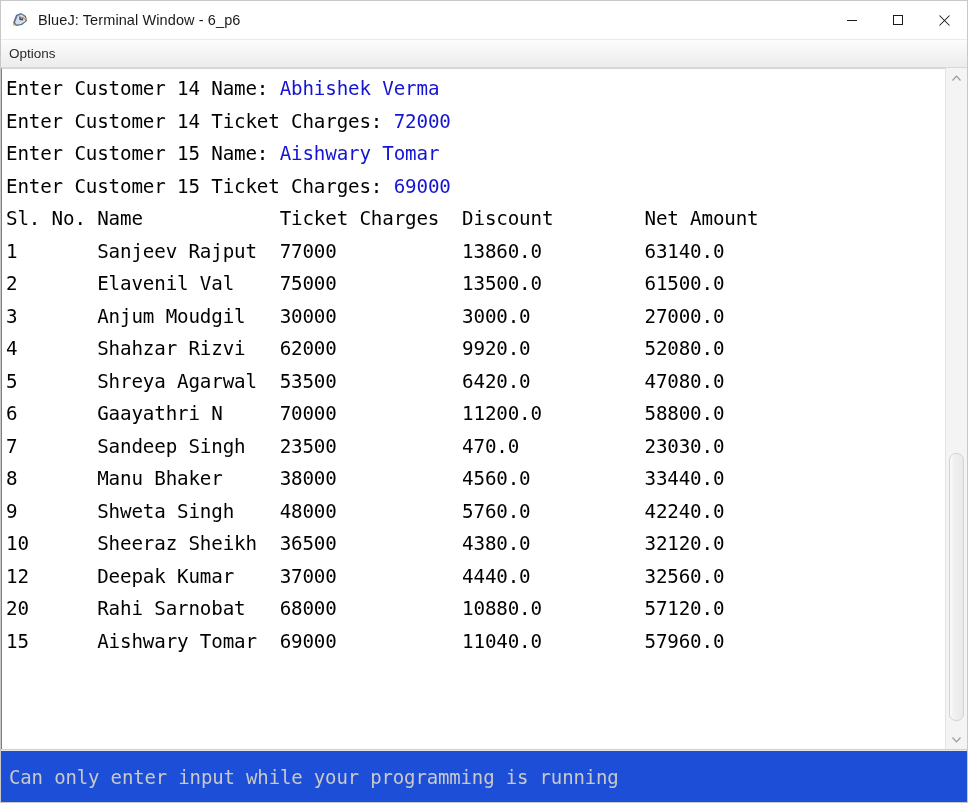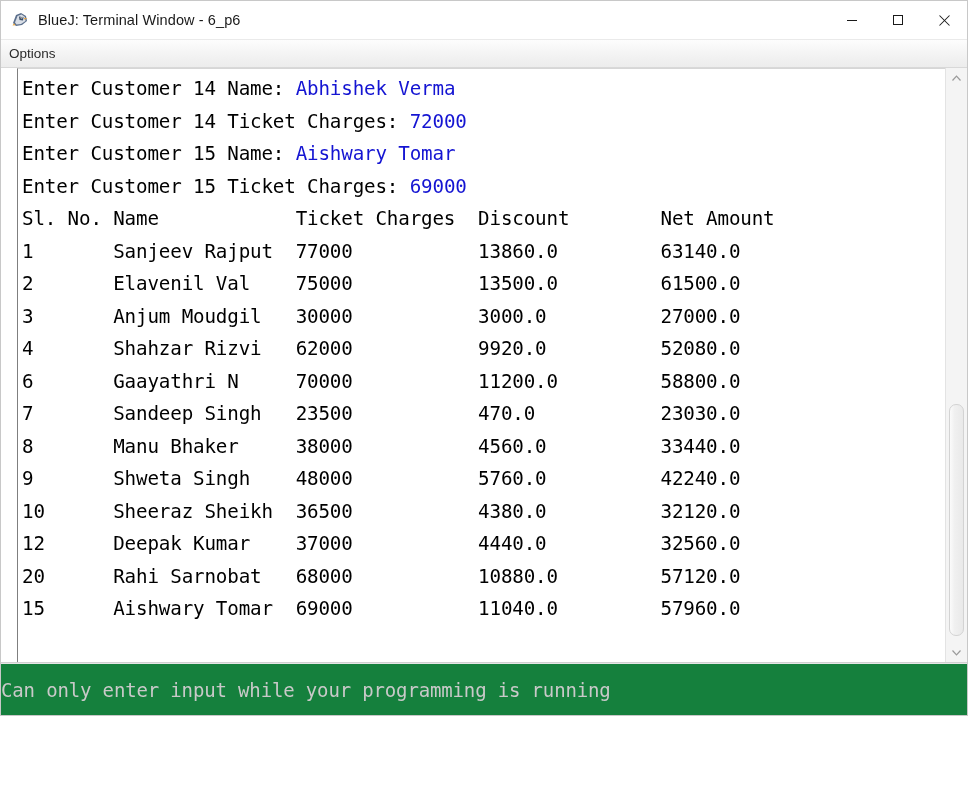--- a/index.html
+++ b/index.html
@@ -9,21 +9,21 @@
   }
   body {
     width: 968px;
     height: 803px;
     font-family: "Liberation Sans", sans-serif;
     overflow: hidden;
   }
 
   .window {
     width: 968px;
-    height: 716px;
+    height: 803px;
     display: flex;
     flex-direction: column;
     background: #ffffff;
     box-sizing: border-box;
     border: 1px solid #c8c8c8;
     position: relative;
   }
 
   
   .titlebar {
@@ -83,21 +83,20 @@
   }
 
   
   .body-area {
     flex: 1 1 auto;
     display: flex;
     position: relative;
     min-height: 0;
     background: #ffffff;
     border-bottom: 1px solid #d0d0d0;
-    padding-left: 16px;
   }
   .terminal {
     flex: 1 1 auto;
     background: #ffffff;
     overflow: hidden;
     padding: 4px 0 0 4px;
     box-sizing: border-box;
     border-left: 1px solid #7f7f7f;
     border-top: 1px solid #d6d6d6;
   }
@@ -144,24 +143,24 @@
     background: linear-gradient(to right, #fbfbfb 0%, #f0f0f0 35%, #e9e9e9 100%);
     border: 1px solid #d3d3d3;
     border-radius: 7px;
     cursor: default;
   }
 
   
   .statusbar {
     height: 52px;
     min-height: 52px;
-    background: #15803d;
-    display: flex;
-    align-items: center;
-    padding-left: 0;
+    background: #1d4ed8;
+    display: flex;
+    align-items: center;
+    padding-left: 8px;
     box-sizing: border-box;
     border-top: 1px solid #e6e6e6;
   }
   .status-text {
     font-family: "DejaVu Sans Mono", "Liberation Mono", monospace;
     font-size: 19px;
     color: #c9c9c9;
     white-space: pre;
     letter-spacing: -0.15px;
   }
@@ -212,20 +211,21 @@
     <div class="terminal" id="terminal">
         <div class="term-line"><span>Enter Customer 14 Name: </span><span class="inp">Abhishek Verma</span></div>
         <div class="term-line"><span>Enter Customer 14 Ticket Charges: </span><span class="inp">72000</span></div>
         <div class="term-line"><span>Enter Customer 15 Name: </span><span class="inp">Aishwary Tomar</span></div>
         <div class="term-line"><span>Enter Customer 15 Ticket Charges: </span><span class="inp">69000</span></div>
         <div class="term-line">Sl. No. Name            Ticket Charges  Discount        Net Amount</div>
         <div class="term-line">1       Sanjeev Rajput  77000           13860.0         63140.0</div>
         <div class="term-line">2       Elavenil Val    75000           13500.0         61500.0</div>
         <div class="term-line">3       Anjum Moudgil   30000           3000.0          27000.0</div>
         <div class="term-line">4       Shahzar Rizvi   62000           9920.0          52080.0</div>
+        <div class="term-line">5       Shreya Agarwal  53500           6420.0          47080.0</div>
         <div class="term-line">6       Gaayathri N     70000           11200.0         58800.0</div>
         <div class="term-line">7       Sandeep Singh   23500           470.0           23030.0</div>
         <div class="term-line">8       Manu Bhaker     38000           4560.0          33440.0</div>
         <div class="term-line">9       Shweta Singh    48000           5760.0          42240.0</div>
         <div class="term-line">10      Sheeraz Sheikh  36500           4380.0          32120.0</div>
         <div class="term-line">12      Deepak Kumar    37000           4440.0          32560.0</div>
         <div class="term-line">20      Rahi Sarnobat   68000           10880.0         57120.0</div>
         <div class="term-line">15      Aishwary Tomar  69000           11040.0         57960.0</div>
       </div>
 

